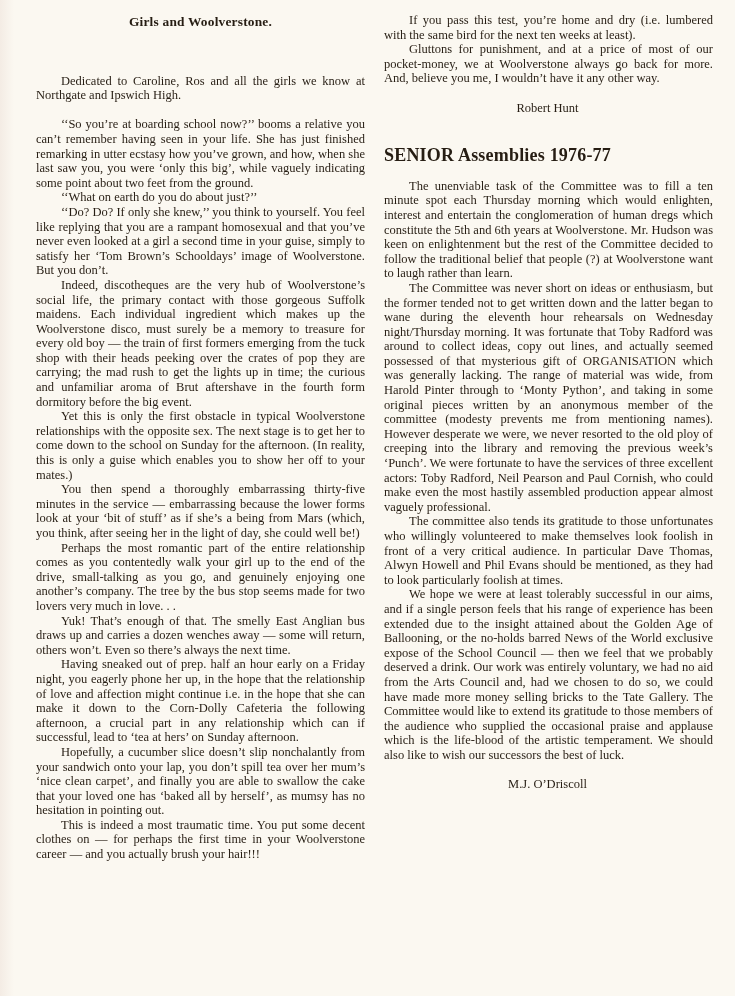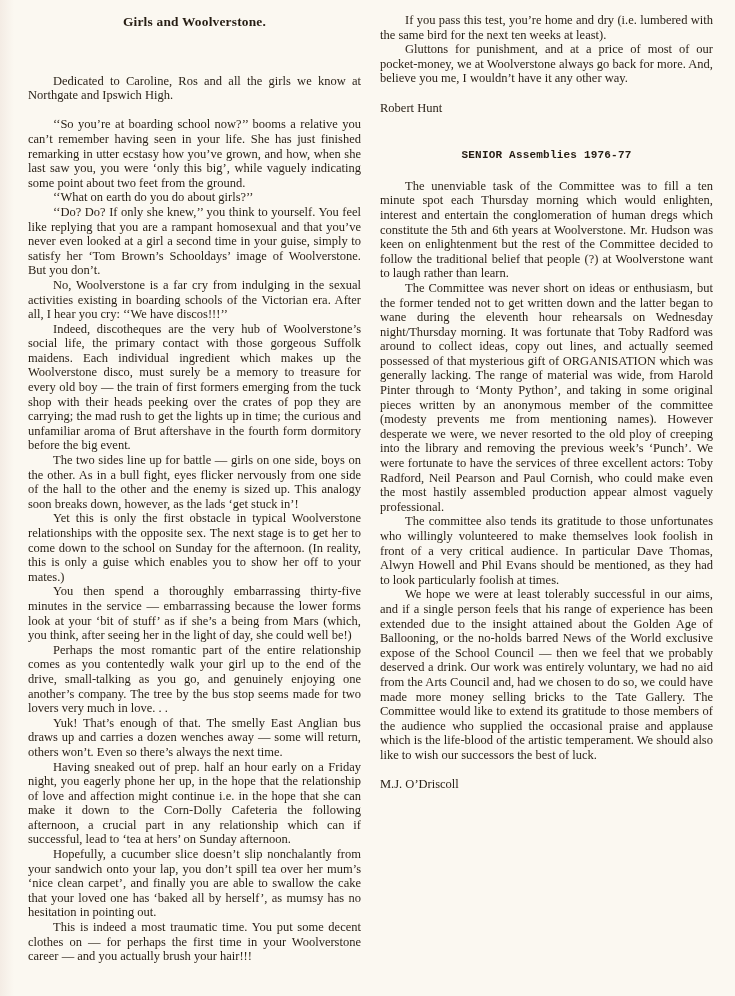--- a/index.html
+++ b/index.html
@@ -7,73 +7,70 @@
     position: relative;
     width: 735px;
     height: 996px;
     box-sizing: border-box;
     background:
       linear-gradient(90deg, rgba(210,180,170,0.18) 0px, rgba(210,180,170,0.0) 14px),
       #fbf8f1;
     color: #261d13;
     font-family: "Liberation Serif", "DejaVu Serif", serif;
     display: flex;
-    padding: 13px 22px 10px 28px;
+    padding: 13px 22px 10px 36px;
     gap: 19px;
     overflow: hidden;
   }
   .col {
     width: 333px;
     font-size: 12.5px;
     line-height: 14.6px;
     text-align: justify;
   }
   p.para { margin: 0; text-indent: 2em; }
   p.para.space-after { margin-bottom: 14.6px; margin-top: 44px; }
   .article-title {
     font-size: 13.4px;
     font-weight: bold;
     text-align: center;
     margin: 2px 0 14px 0;
     letter-spacing: 0.2px;
   }
   .section-heading {
-    font-size: 11px;
+    font-size: 18px;
     font-weight: bold;
-    text-align: center;
+    text-align: left;
     margin: 33px 0 16px 0;
     letter-spacing: 0.2px;
-    font-family: Liberation Mono, monospace;
   }
   .committee-line {
     margin: 0 0 16px 0;
     text-indent: 0;
   }
   .signature {
     margin: 14.6px 0 0 0;
     text-indent: 0;
-    text-align: left;
+    text-align: center;
     padding-right: 2px;
   }
 </style>
 </head>
 <body>
 
 <div class="page">
 
   <div class="col">
     <h1 class="article-title">Girls and Woolverstone.</h1>
     <div>
         <p class="para space-after">Dedicated to Caroline, Ros and all the girls we know at Northgate and Ipswich High.</p>
         <p class="para">‘‘So you’re at boarding school now?’’ booms a relative you can’t remember having seen in your life. She has just finished remarking in utter ecstasy how you’ve grown, and how, when she last saw you, you were ‘only this big’, while vaguely indicating some point about two feet from the ground.</p>
-        <p class="para">‘‘What on earth do you do about girls?’’</p>
+        <p class="para">‘‘What on earth do you do about just?’’</p>
         <p class="para">‘‘Do?  Do?  If only she knew,’’ you think to yourself. You feel like replying that you are a rampant homosexual and that you’ve never even looked at a girl a second time in your guise, simply to satisfy her ‘Tom Brown’s Schooldays’ image of Woolverstone. But you don’t.</p>
-        <p class="para">No, Woolverstone is a far cry from indulging in the sexual activities existing in boarding schools of the Victorian era. After all, I hear you cry: ‘‘We have discos!!!’’</p>
         <p class="para">Indeed, discotheques are the very hub of Woolverstone’s social life, the primary contact with those gorgeous Suffolk maidens. Each individual ingredient which makes up the Woolverstone disco, must surely be a memory to treasure for every old boy — the train of first formers emerging from the tuck shop with their heads peeking over the crates of pop they are carrying; the mad rush to get the lights up in time; the curious and unfamiliar aroma of Brut aftershave in the fourth form dormitory before the big event.</p>
-        <p class="para">The two sides line up for battle — girls on one side, boys on the other. As in a bull fight, eyes flicker nervously from one side of the hall to the other and the enemy is sized up. This analogy soon breaks down, however, as the lads ‘get stuck in’!</p>
         <p class="para">Yet this is only the first obstacle in typical Woolverstone relationships with the opposite sex. The next stage is to get her to come down to the school on Sunday for the afternoon. (In reality, this is only a guise which enables you to show her off to your mates.)</p>
         <p class="para">You then spend a thoroughly embarrassing thirty-five minutes in the service — embarrassing because the lower forms look at your ‘bit of stuff’ as if she’s a being from Mars (which, you think, after seeing her in the light of day, she could well be!)</p>
         <p class="para">Perhaps the most romantic part of the entire relationship comes as you contentedly walk your girl up to the end of the drive, small-talking as you go, and genuinely enjoying one another’s company. The tree by the bus stop seems made for two lovers very much in love. . .</p>
         <p class="para">Yuk! That’s enough of that. The smelly East Anglian bus draws up and carries a dozen wenches away — some will return, others won’t. Even so there’s always the next time.</p>
         <p class="para">Having sneaked out of prep. half an hour early on a Friday night, you eagerly phone her up, in the hope that the relationship of love and affection might continue i.e. in the hope that she can make it down to the Corn-Dolly Cafeteria the following afternoon, a crucial part in any relationship which can if successful, lead to ‘tea at hers’ on Sunday afternoon.</p>
         <p class="para">Hopefully, a cucumber slice doesn’t slip nonchalantly from your sandwich onto your lap, you don’t spill tea over her mum’s ‘nice clean carpet’, and finally you are able to swallow the cake that your loved one has ‘baked all by herself’, as mumsy has no hesitation in pointing out.</p>
         <p class="para">This is indeed a most traumatic time. You put some decent clothes on — for perhaps the first time in your Woolverstone career — and you actually brush your hair!!!</p>
       </div>
   </div>
 

